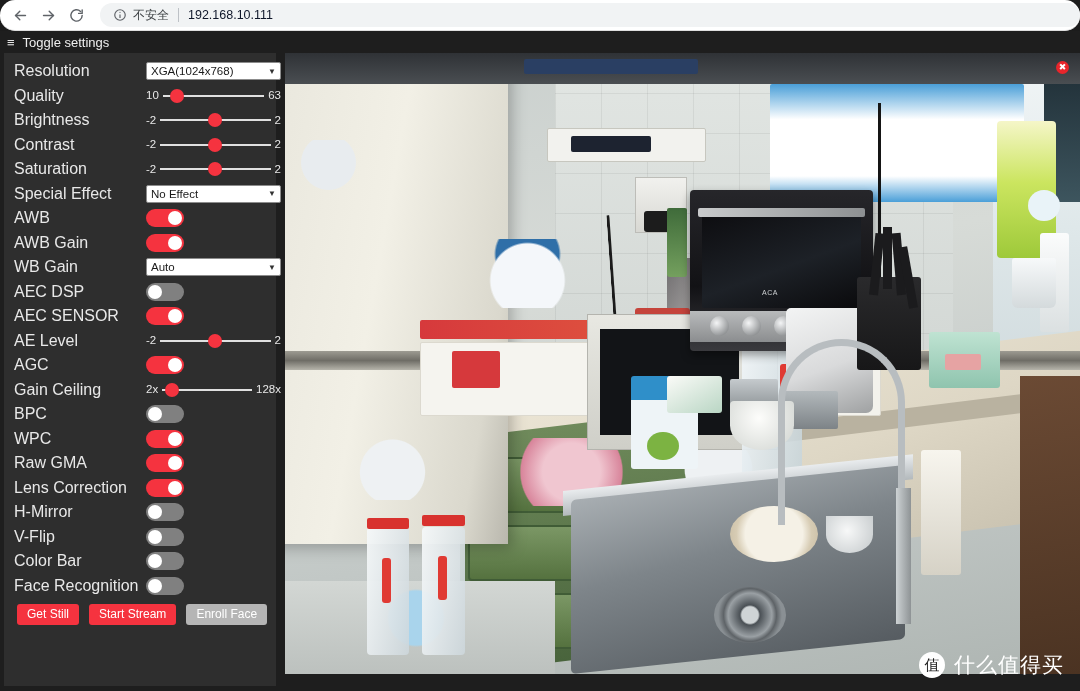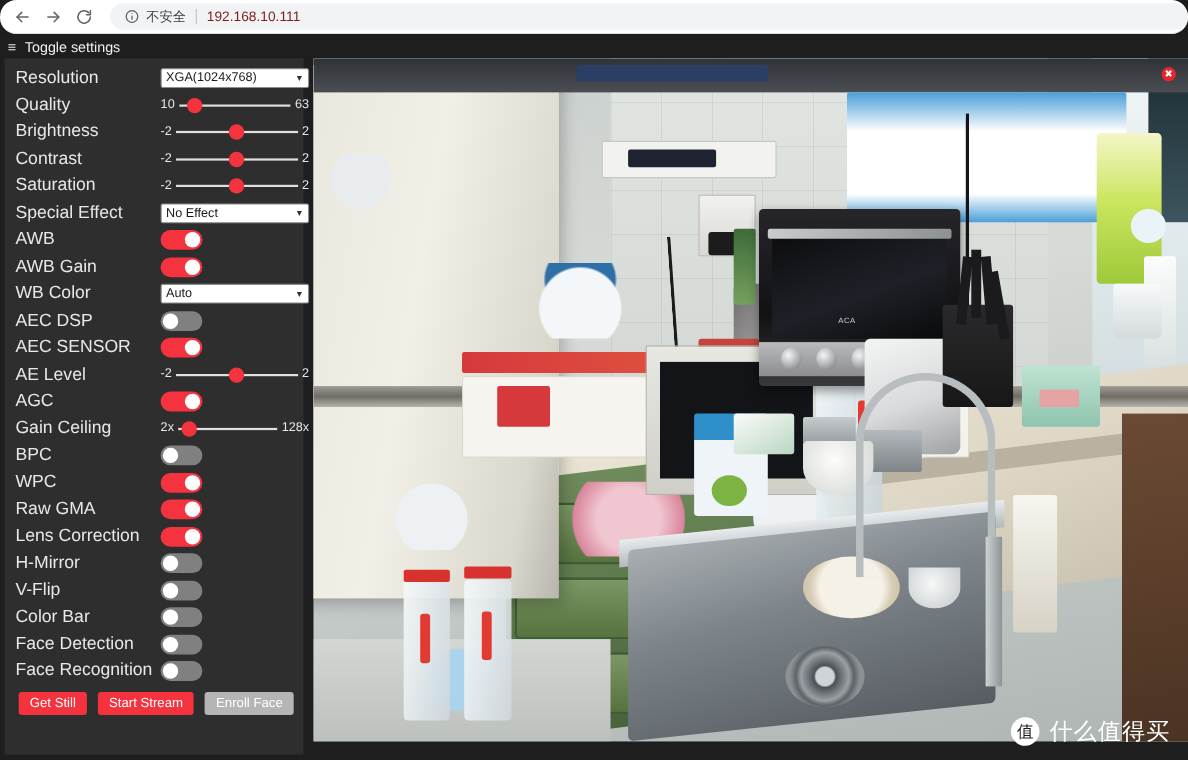--- a/index.html
+++ b/index.html
@@ -48,21 +48,21 @@
   .not-secure {
     font-size: 12px; color: #3c4043;
     white-space: nowrap;
   }
   .omni-sep {
     width: 1px; height: 14px;
     background: #bdc1c6;
     margin: 0 9px;
   }
   .url-text {
-    font-size: 12.5px; color: #7f1d1d;
+    font-size: 12.5px; color: #0f172a;
     white-space: nowrap;
   }
 
   
   .page {
     position: absolute; left: 0; top: 31px;
     width: 1080px; height: 660px;
     background: #1e1e1e;
   }
 
@@ -705,21 +705,21 @@
         </div>
         <div class="setting-row">
           <span class="setting-label">AWB Gain</span>
           <div class="setting-control">
             <div class="toggle on">
               <div class="knob"></div>
             </div>
           </div>
         </div>
         <div class="setting-row">
-          <span class="setting-label">WB Color</span>
+          <span class="setting-label">WB Gain</span>
           <div class="setting-control">
             <div class="select-box">
               <span class="select-value">Auto</span>
               <span class="select-arrow">▼</span>
             </div>
           </div>
         </div>
         <div class="setting-row">
           <span class="setting-label">AEC DSP</span>
           <div class="setting-control">
@@ -811,28 +811,20 @@
         <div class="setting-row">
           <span class="setting-label">V-Flip</span>
           <div class="setting-control">
             <div class="toggle off">
               <div class="knob"></div>
             </div>
           </div>
         </div>
         <div class="setting-row">
           <span class="setting-label">Color Bar</span>
-          <div class="setting-control">
-            <div class="toggle off">
-              <div class="knob"></div>
-            </div>
-          </div>
-        </div>
-        <div class="setting-row">
-          <span class="setting-label">Face Detection</span>
           <div class="setting-control">
             <div class="toggle off">
               <div class="knob"></div>
             </div>
           </div>
         </div>
         <div class="setting-row">
           <span class="setting-label">Face Recognition</span>
           <div class="setting-control">
             <div class="toggle off">

